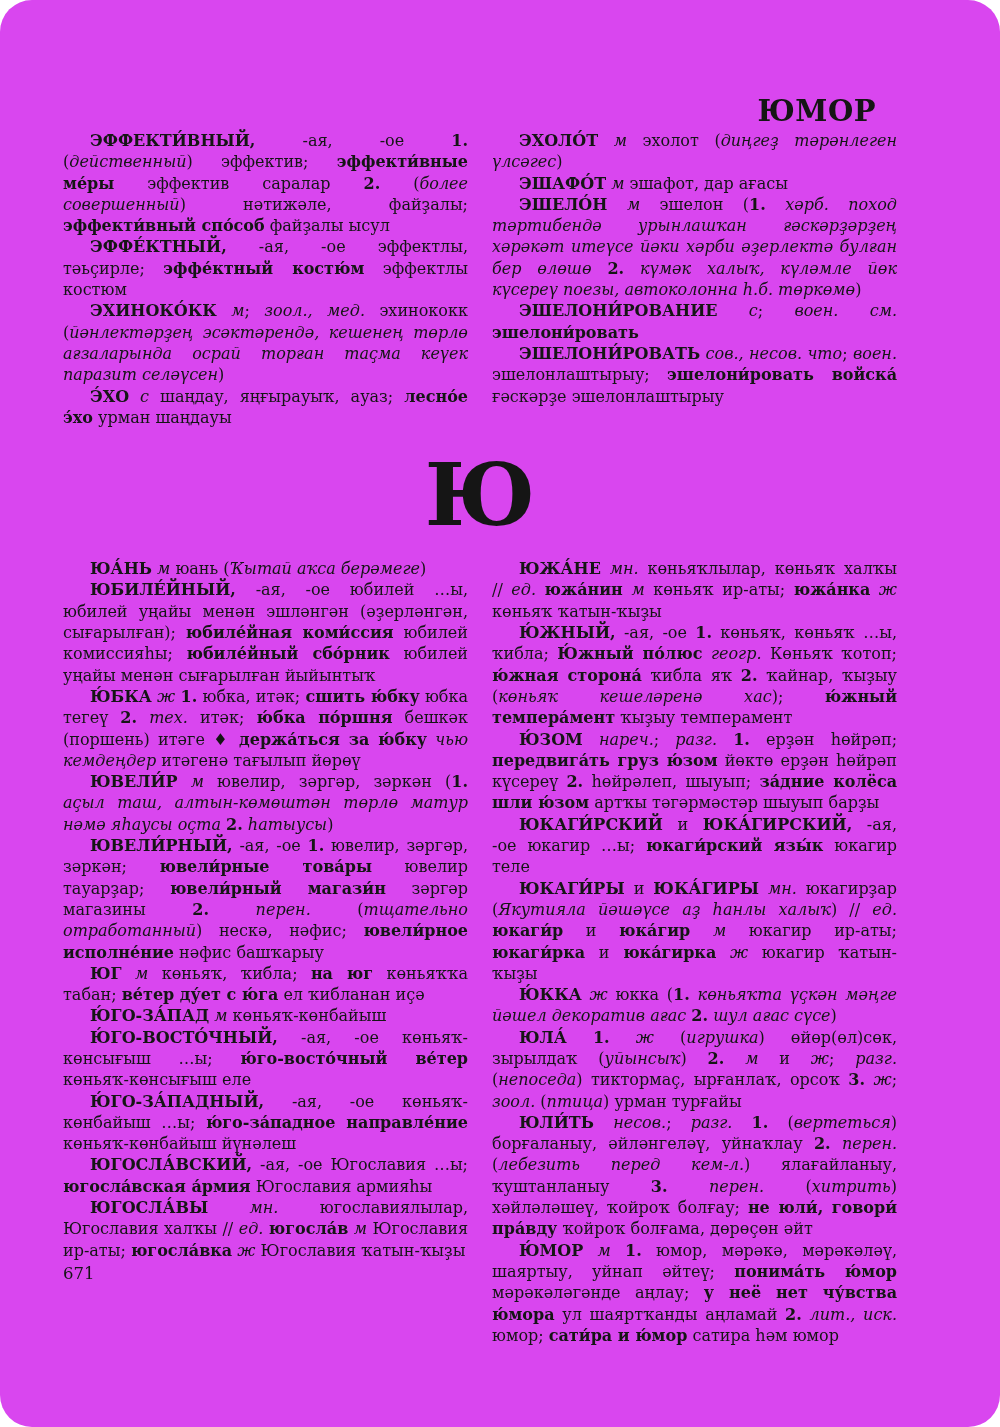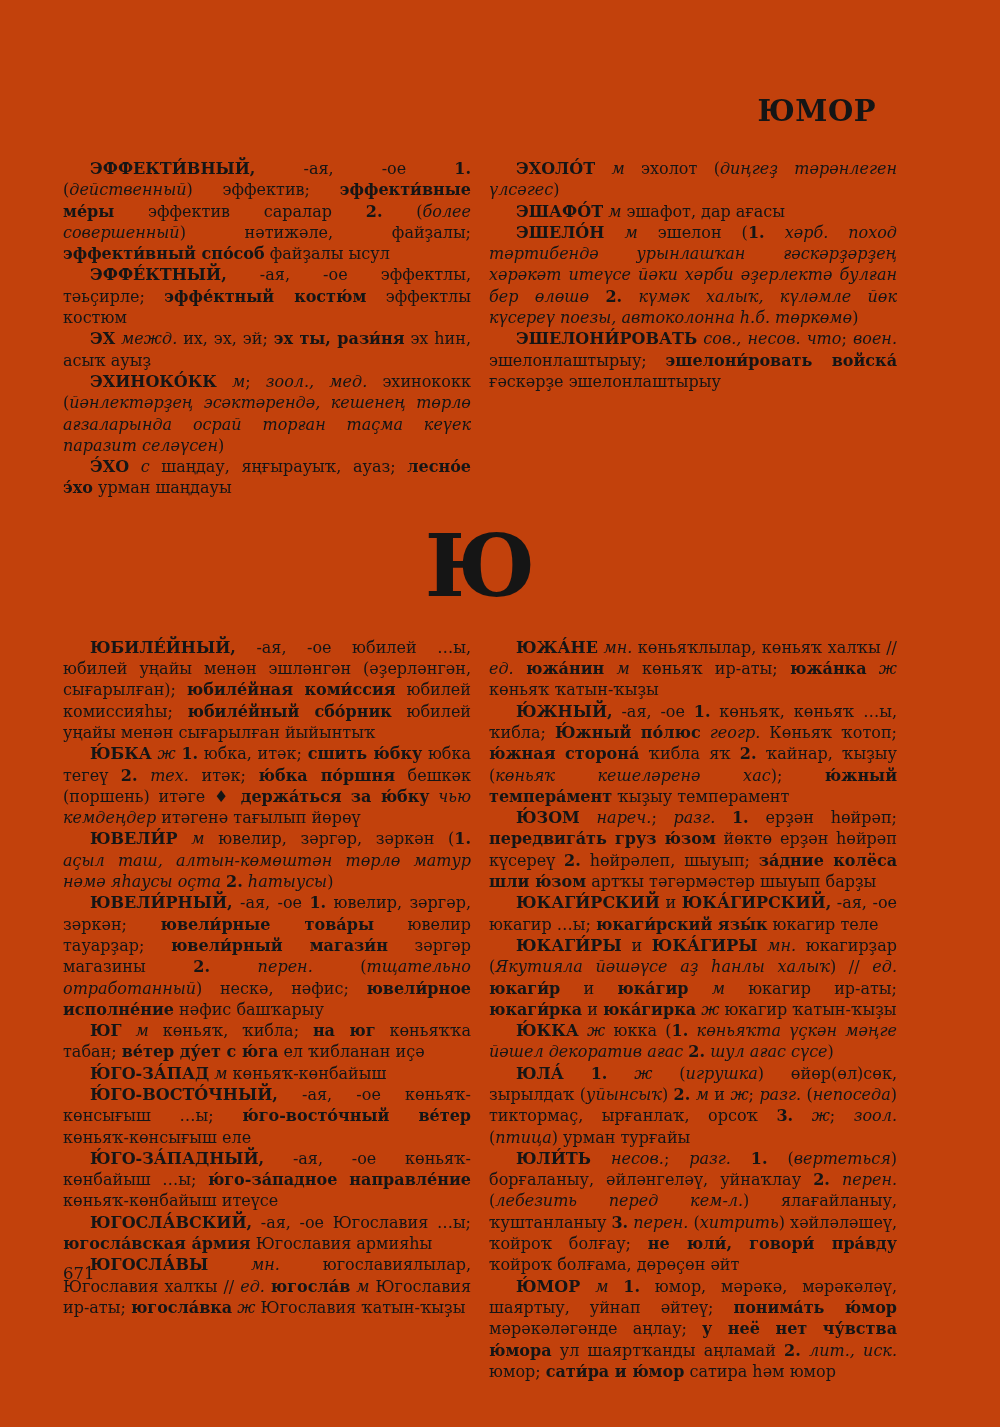--- a/index.html
+++ b/index.html
@@ -3,27 +3,27 @@
 <meta charset="utf-8">
 <style>
   html,body{margin:0;padding:0;background:#ffffff;}
   body{
     width:1000px;height:1427px;
     font-family:"DejaVu Serif", serif;
     color:#151515;
     position:relative;
     -webkit-font-smoothing:antialiased;
   }
-  .page{position:absolute;inset:0;background:#c2410c;}
+  .page{position:absolute;inset:0;background:#d946ef;border-radius:32px;}
   .running-head{
     position:absolute;top:94px;right:124px;
     font-size:29px;font-weight:bold;letter-spacing:0.5px;
   }
   .content{position:absolute;left:63px;top:130px;width:834px;}
-  .cols{display:flex;gap:18px;margin-top:28px;}
+  .cols{display:flex;gap:24px;}
   .col{width:408px;text-align:justify;font-size:16px;line-height:21.3px;}
   .entry{margin:0;text-indent:27px;}
   .rb{font-weight:bold;}
   .ri{font-style:italic;}
   .letter-divider{
     text-align:center;font-weight:bold;font-size:86px;line-height:1;
     margin:24px 0 20px 0;
   }
   .page-number{
     position:absolute;top:1264px;left:63px;width:834px;
@@ -34,44 +34,45 @@
 <body>
 
 <div class="page">
   <div class="running-head">ЮМОР</div>
 
   <div class="content">
     <div class="cols">
       <div class="col">
           <p class="entry"><span class="rb">ЭФФЕКТИ́ВНЫЙ,</span><span> -ая, -ое </span><span class="rb">1.</span><span> (</span><span class="ri">действенный</span><span>) эффектив; </span><span class="rb">эффекти́вные ме́ры</span><span> эффектив саралар </span><span class="rb">2.</span><span> (</span><span class="ri">более совершенный</span><span>) нәтижәле, файҙалы; </span><span class="rb">эффекти́вный спо́соб</span><span> файҙалы ысул</span></p>
           <p class="entry"><span class="rb">ЭФФЕ́КТНЫЙ,</span><span> -ая, -ое эффектлы, тәьҫирле; </span><span class="rb">эффе́ктный костю́м</span><span> эффектлы костюм</span></p>
-          <p class="entry"><span class="rb">ЭХ</span><span> </span><span class="ri">межд.</span><span> их, эх, эй; </span><span class="rb">эх ты, рази́ня</span><span> эх һин, асыҡ ауыҙ</span></p>
           <p class="entry"><span class="rb">ЭХИНОКО́КК</span><span> </span><span class="ri">м</span><span>; </span><span class="ri">зоол., мед.</span><span> эхинококк (</span><span class="ri">йәнлектәрҙең эсәктәрендә, кешенең төрлө ағзаларында осрай торған таҫма кеүек паразит селәүсен</span><span>)</span></p>
           <p class="entry"><span class="rb">Э́ХО</span><span> </span><span class="ri">с</span><span> шаңдау, яңғырауыҡ, ауаз; </span><span class="rb">лесно́е э́хо</span><span> урман шаңдауы</span></p>
         </div>
       <div class="col">
           <p class="entry"><span class="rb">ЭХОЛО́Т</span><span> </span><span class="ri">м</span><span> эхолот (</span><span class="ri">диңгеҙ тәрәнлеген үлсәгес</span><span>)</span></p>
           <p class="entry"><span class="rb">ЭШАФО́Т</span><span> </span><span class="ri">м</span><span> эшафот, дар ағасы</span></p>
           <p class="entry"><span class="rb">ЭШЕЛО́Н</span><span> </span><span class="ri">м</span><span> эшелон (</span><span class="rb">1.</span><span> </span><span class="ri">хәрб. поход тәртибендә урынлашҡан ғәскәрҙәрҙең хәрәкәт итеүсе йәки хәрби әҙерлектә булған бер өлөшө</span><span> </span><span class="rb">2.</span><span> </span><span class="ri">күмәк халыҡ, күләмле йөк күсереү поезы, автоколонна һ.б. төркөмө</span><span>)</span></p>
+          <p class="entry"><span class="rb">ЭШЕЛОНИ́РОВАНИЕ</span><span> </span><span class="ri">с</span><span>; </span><span class="ri">воен. см.</span><span> </span><span class="rb">эшелони́ровать</span></p>
           <p class="entry"><span class="rb">ЭШЕЛОНИ́РОВАТЬ</span><span> </span><span class="ri">сов., несов. что</span><span>; </span><span class="ri">воен.</span><span> эшелонлаштырыу; </span><span class="rb">эшелони́ровать войска́</span><span> ғәскәрҙе эшелонлаштырыу</span></p>
         </div>
     </div>
 
     <div class="letter-divider">Ю</div>
 
     <div class="cols">
       <div class="col">
+          <p class="entry"><span class="rb">ЮА́НЬ</span><span> </span><span class="ri">м</span><span> юань (</span><span class="ri">Ҡытай аҡса берәмеге</span><span>)</span></p>
           <p class="entry"><span class="rb">ЮБИЛЕ́ЙНЫЙ,</span><span> -ая, -ое юбилей …ы, юбилей уңайы менән эшләнгән (әҙерләнгән, сығарылған); </span><span class="rb">юбиле́йная коми́ссия</span><span> юбилей комиссияһы; </span><span class="rb">юбиле́йный сбо́рник</span><span> юбилей уңайы менән сығарылған йыйынтыҡ</span></p>
           <p class="entry"><span class="rb">Ю́БКА</span><span> </span><span class="ri">ж</span><span> </span><span class="rb">1.</span><span> юбка, итәк; </span><span class="rb">сшить ю́бку</span><span> юбка тегеү </span><span class="rb">2.</span><span> </span><span class="ri">тех.</span><span> итәк; </span><span class="rb">ю́бка по́ршня</span><span> бешкәк (поршень) итәге ♦ </span><span class="rb">держа́ться за ю́бку</span><span> </span><span class="ri">чью кемдеңдер</span><span> итәгенә тағылып йөрөү</span></p>
           <p class="entry"><span class="rb">ЮВЕЛИ́Р</span><span> </span><span class="ri">м</span><span> ювелир, зәргәр, зәркән (</span><span class="rb">1.</span><span> </span><span class="ri">аҫыл таш, алтын-көмөштән төрлө матур нәмә яһаусы оҫта</span><span> </span><span class="rb">2.</span><span> </span><span class="ri">һатыусы</span><span>)</span></p>
           <p class="entry"><span class="rb">ЮВЕЛИ́РНЫЙ,</span><span> -ая, -ое </span><span class="rb">1.</span><span> ювелир, зәргәр, зәркән; </span><span class="rb">ювели́рные това́ры</span><span> ювелир тауарҙар; </span><span class="rb">ювели́рный магази́н</span><span> зәргәр магазины </span><span class="rb">2.</span><span> </span><span class="ri">перен.</span><span> (</span><span class="ri">тщательно отработанный</span><span>) нескә, нәфис; </span><span class="rb">ювели́рное исполне́ние</span><span> нәфис башҡарыу</span></p>
           <p class="entry"><span class="rb">ЮГ</span><span> </span><span class="ri">м</span><span> көньяҡ, ҡибла; </span><span class="rb">на юг</span><span> көньяҡҡа табан; </span><span class="rb">ве́тер ду́ет с ю́га</span><span> ел ҡибланан иҫә</span></p>
           <p class="entry"><span class="rb">Ю́ГО-ЗА́ПАД</span><span> </span><span class="ri">м</span><span> көньяҡ-көнбайыш</span></p>
           <p class="entry"><span class="rb">Ю́ГО-ВОСТО́ЧНЫЙ,</span><span> -ая, -ое көньяҡ-көнсығыш …ы; </span><span class="rb">ю́го-восто́чный ве́тер</span><span> көньяҡ-көнсығыш еле</span></p>
-          <p class="entry"><span class="rb">Ю́ГО-ЗА́ПАДНЫЙ,</span><span> -ая, -ое көньяҡ-көнбайыш …ы; </span><span class="rb">ю́го-за́падное направле́ние</span><span> көньяҡ-көнбайыш итеүсе</span></p>
+          <p class="entry"><span class="rb">Ю́ГО-ЗА́ПАДНЫЙ,</span><span> -ая, -ое көньяҡ-көнбайыш …ы; </span><span class="rb">ю́го-за́падное направле́ние</span><span> көньяҡ-көнбайыш йүнәлеш</span></p>
           <p class="entry"><span class="rb">ЮГОСЛА́ВСКИЙ,</span><span> -ая, -ое Югославия …ы; </span><span class="rb">югосла́вская а́рмия</span><span> Югославия армияһы</span></p>
           <p class="entry"><span class="rb">ЮГОСЛА́ВЫ</span><span> </span><span class="ri">мн.</span><span> югославиялылар, Югославия халҡы // </span><span class="ri">ед.</span><span> </span><span class="rb">югосла́в</span><span> </span><span class="ri">м</span><span> Югославия ир-аты; </span><span class="rb">югосла́вка</span><span> </span><span class="ri">ж</span><span> Югославия ҡатын-ҡыҙы</span></p>
         </div>
       <div class="col">
           <p class="entry"><span class="rb">ЮЖА́НЕ</span><span> </span><span class="ri">мн.</span><span> көньяҡлылар, көньяҡ халҡы // </span><span class="ri">ед.</span><span> </span><span class="rb">южа́нин</span><span> </span><span class="ri">м</span><span> көньяҡ ир-аты; </span><span class="rb">южа́нка</span><span> </span><span class="ri">ж</span><span> көньяҡ ҡатын-ҡыҙы</span></p>
           <p class="entry"><span class="rb">Ю́ЖНЫЙ,</span><span> -ая, -ое </span><span class="rb">1.</span><span> көньяҡ, көньяҡ …ы, ҡибла; </span><span class="rb">Ю́жный по́люс</span><span> </span><span class="ri">геогр.</span><span> Көньяҡ ҡотоп; </span><span class="rb">ю́жная сторона́</span><span> ҡибла яҡ </span><span class="rb">2.</span><span> ҡайнар, ҡыҙыу (</span><span class="ri">көньяҡ кешеләренә хас</span><span>); </span><span class="rb">ю́жный темпера́мент</span><span> ҡыҙыу темперамент</span></p>
           <p class="entry"><span class="rb">Ю́ЗОМ</span><span> </span><span class="ri">нареч.</span><span>; </span><span class="ri">разг.</span><span> </span><span class="rb">1.</span><span> ерҙән һөйрәп; </span><span class="rb">передвига́ть груз ю́зом</span><span> йөктө ерҙән һөйрәп күсереү </span><span class="rb">2.</span><span> һөйрәлеп, шыуып; </span><span class="rb">за́дние колёса шли ю́зом</span><span> артҡы тәгәрмәстәр шыуып барҙы</span></p>
           <p class="entry"><span class="rb">ЮКАГИ́РСКИЙ</span><span> и </span><span class="rb">ЮКА́ГИРСКИЙ,</span><span> -ая, -ое юкагир …ы; </span><span class="rb">юкаги́рский язы́к</span><span> юкагир теле</span></p>
           <p class="entry"><span class="rb">ЮКАГИ́РЫ</span><span> и </span><span class="rb">ЮКА́ГИРЫ</span><span> </span><span class="ri">мн.</span><span> юкагирҙар (</span><span class="ri">Якутияла йәшәүсе аҙ һанлы халыҡ</span><span>) // </span><span class="ri">ед.</span><span> </span><span class="rb">юкаги́р</span><span> и </span><span class="rb">юка́гир</span><span> </span><span class="ri">м</span><span> юкагир ир-аты; </span><span class="rb">юкаги́рка</span><span> и </span><span class="rb">юка́гирка</span><span> </span><span class="ri">ж</span><span> юкагир ҡатын-ҡыҙы</span></p>
           <p class="entry"><span class="rb">Ю́ККА</span><span> </span><span class="ri">ж</span><span> юкка (</span><span class="rb">1.</span><span> </span><span class="ri">көньяҡта үҫкән мәңге йәшел декоратив ағас</span><span> </span><span class="rb">2.</span><span> </span><span class="ri">шул ағас сүсе</span><span>)</span></p>

